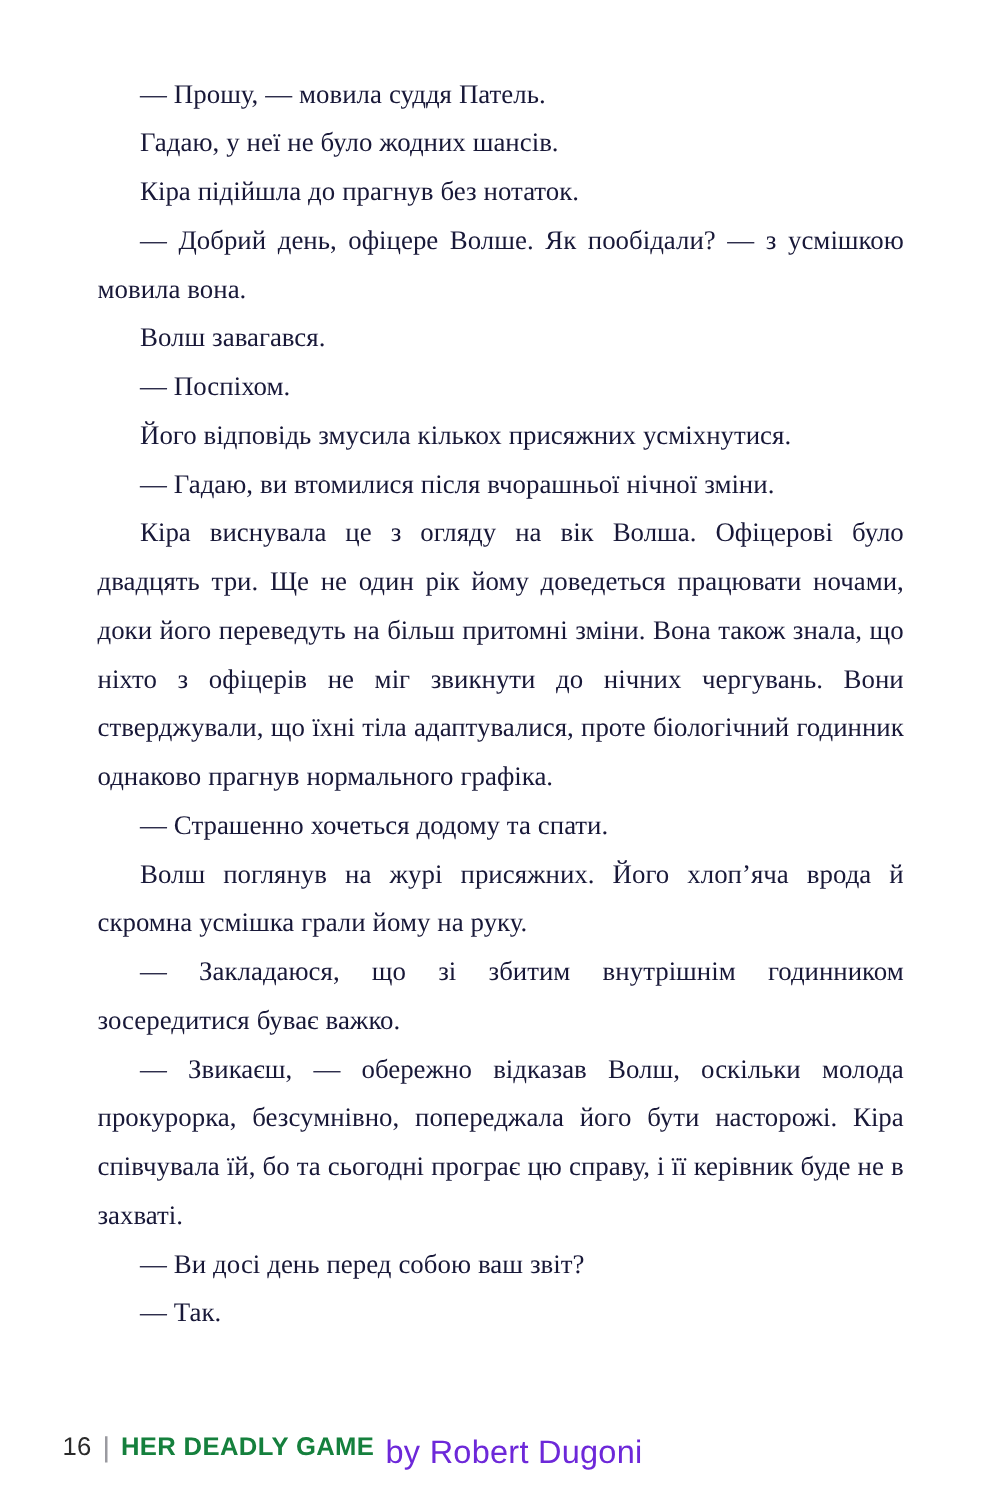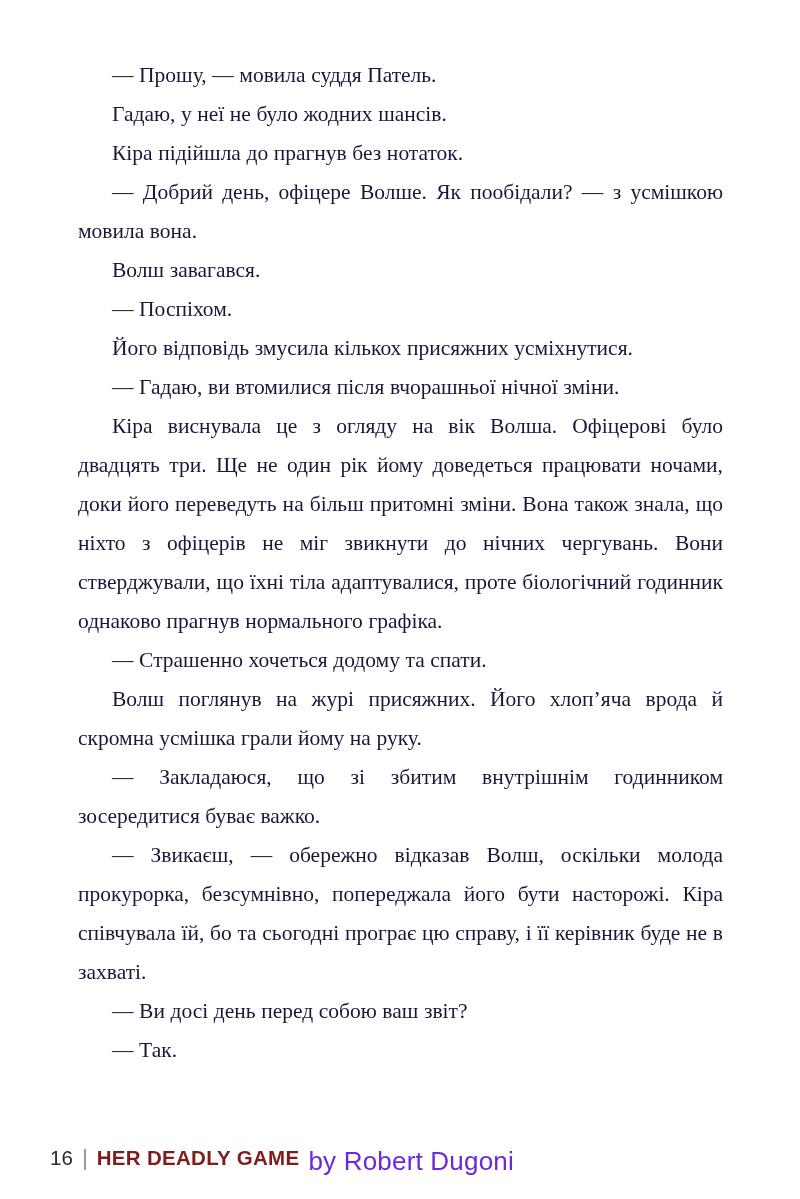--- a/index.html
+++ b/index.html
@@ -76,21 +76,21 @@
     display: inline-block;
     width: 1.5px;
     height: 21px;
     background: #9a9aa0;
     margin: 0 11px;
     position: relative;
     top: 3px;
   }
 
   .footer .booktitle {
-    color: #7f1d1d;
+    color: #15803d;
     font-weight: 700;
     letter-spacing: 0.3px;
     font-size: 20.5px;
   }
 
   .footer .byline {
     color: #6d28d9;
     font-weight: 400;
     margin-left: 9px;
     font-size: 26px;

